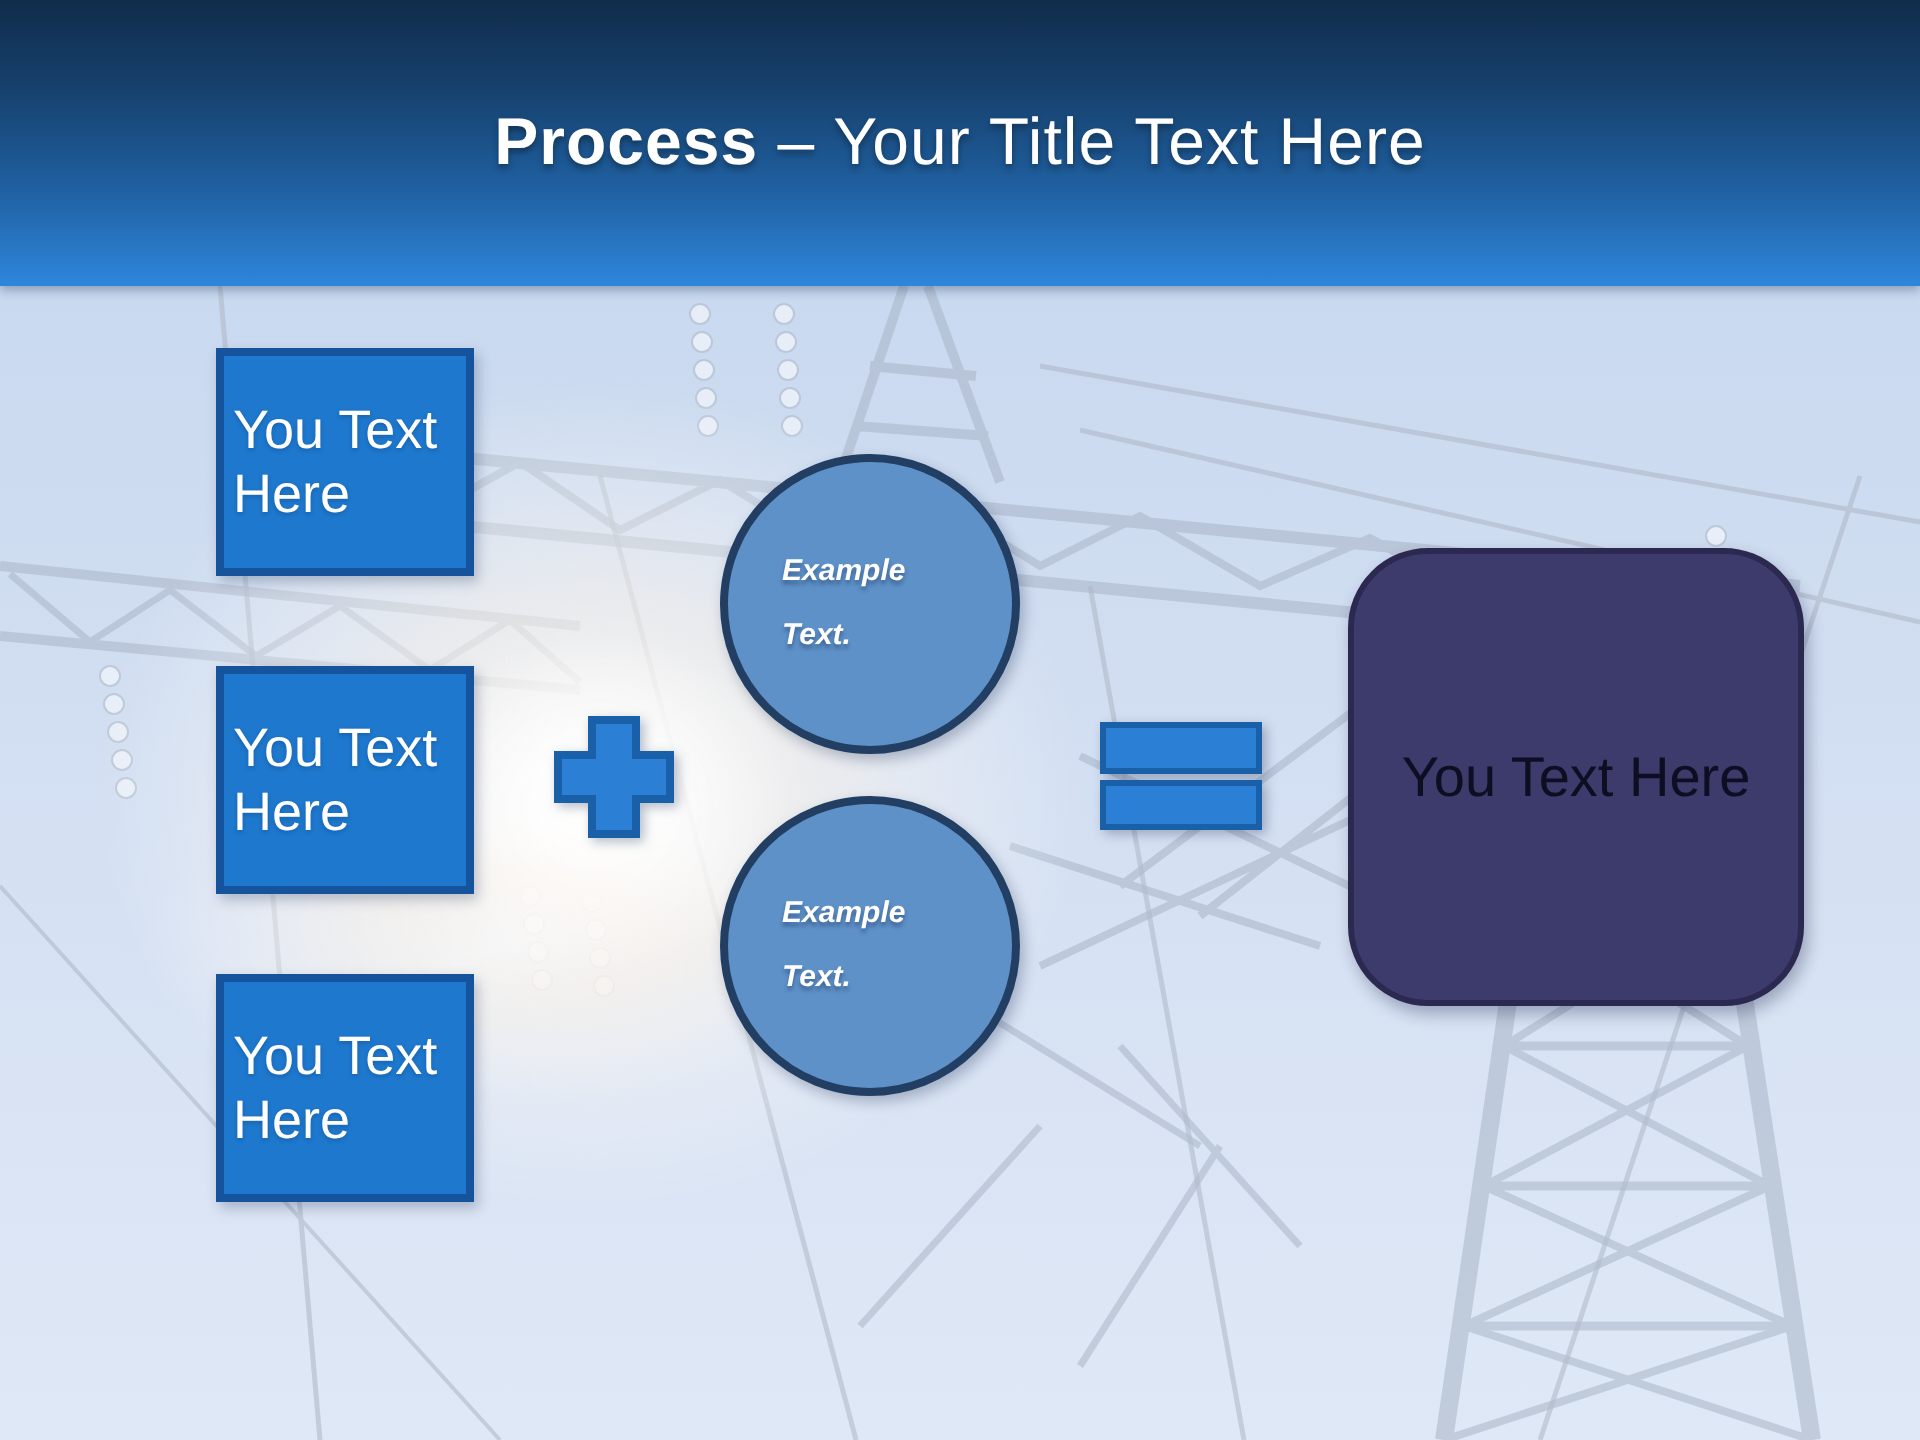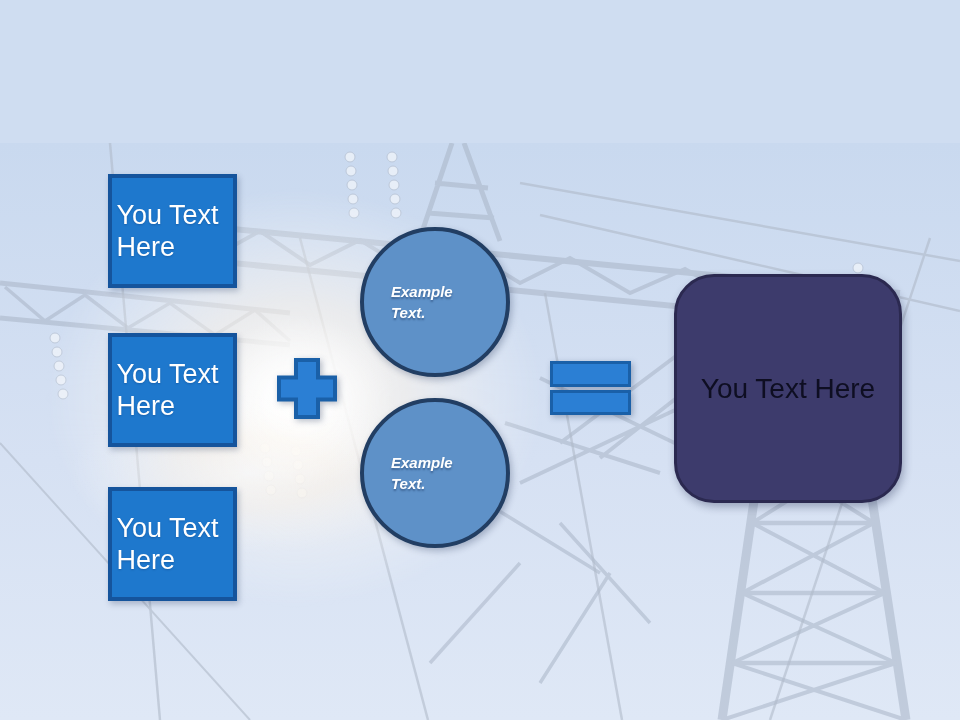--- a/index.html
+++ b/index.html
@@ -29,21 +29,21 @@
     background:#1e78cd;border:4px solid #15549c;
     color:#fff;font-size:27px;line-height:32px;
     box-shadow:2px 3px 6px rgba(10,30,70,.25);
     text-shadow:0 1px 2px rgba(0,30,80,.25);
   }
   .sq1{top:174px}.sq2{top:333px}.sq3{top:487px}
   .sq span{display:block;width:112px;}
   .circ{
     left:360px;width:150px;height:150px;border-radius:50%;
     background:#5e91c8;border:4px solid #223e63;
-    color:#fff;font-size:15px;font-weight:700;font-style:italic;line-height:21px;
+    color:#fff;font-size:15px;font-weight:700;font-style:italic;line-height:32px;
     box-shadow:2px 3px 7px rgba(10,30,70,.28);
     text-shadow:0 2px 2px rgba(10,30,70,.4);
   }
   .circ1{top:227px}.circ2{top:398px}
   .circ span{display:block;width:88px;}
   .op{z-index:2;position:absolute;filter:drop-shadow(2px 2px 3px rgba(10,30,70,.3));}
   .result{
     left:674px;top:274px;width:228px;height:229px;border-radius:40px;
     background:#3d3b6c;border:3px solid #2b2950;
     color:#0e0e22;font-size:28px;
@@ -154,20 +154,23 @@
       </g>
     </g>
 
     <g>
       <ellipse cx="295" cy="255" rx="250" ry="210" fill="url(#glare)"></ellipse>
       <ellipse cx="300" cy="258" rx="95" ry="85" fill="url(#glare2)"></ellipse>
       <ellipse cx="250" cy="330" rx="180" ry="80" fill="url(#glare)" opacity="0.5"></ellipse>
     </g>
   </svg>
 
+  <header class="band">
+    <h1><span class="bold">Process</span> <span>– Your Title Text Here</span></h1>
+  </header>
 
   <div class="shape sq sq1">
     <span>You Text Here</span>
   </div>
   <div class="shape sq sq2">
     <span>You Text Here</span>
   </div>
   <div class="shape sq sq3">
     <span>You Text Here</span>
   </div>

